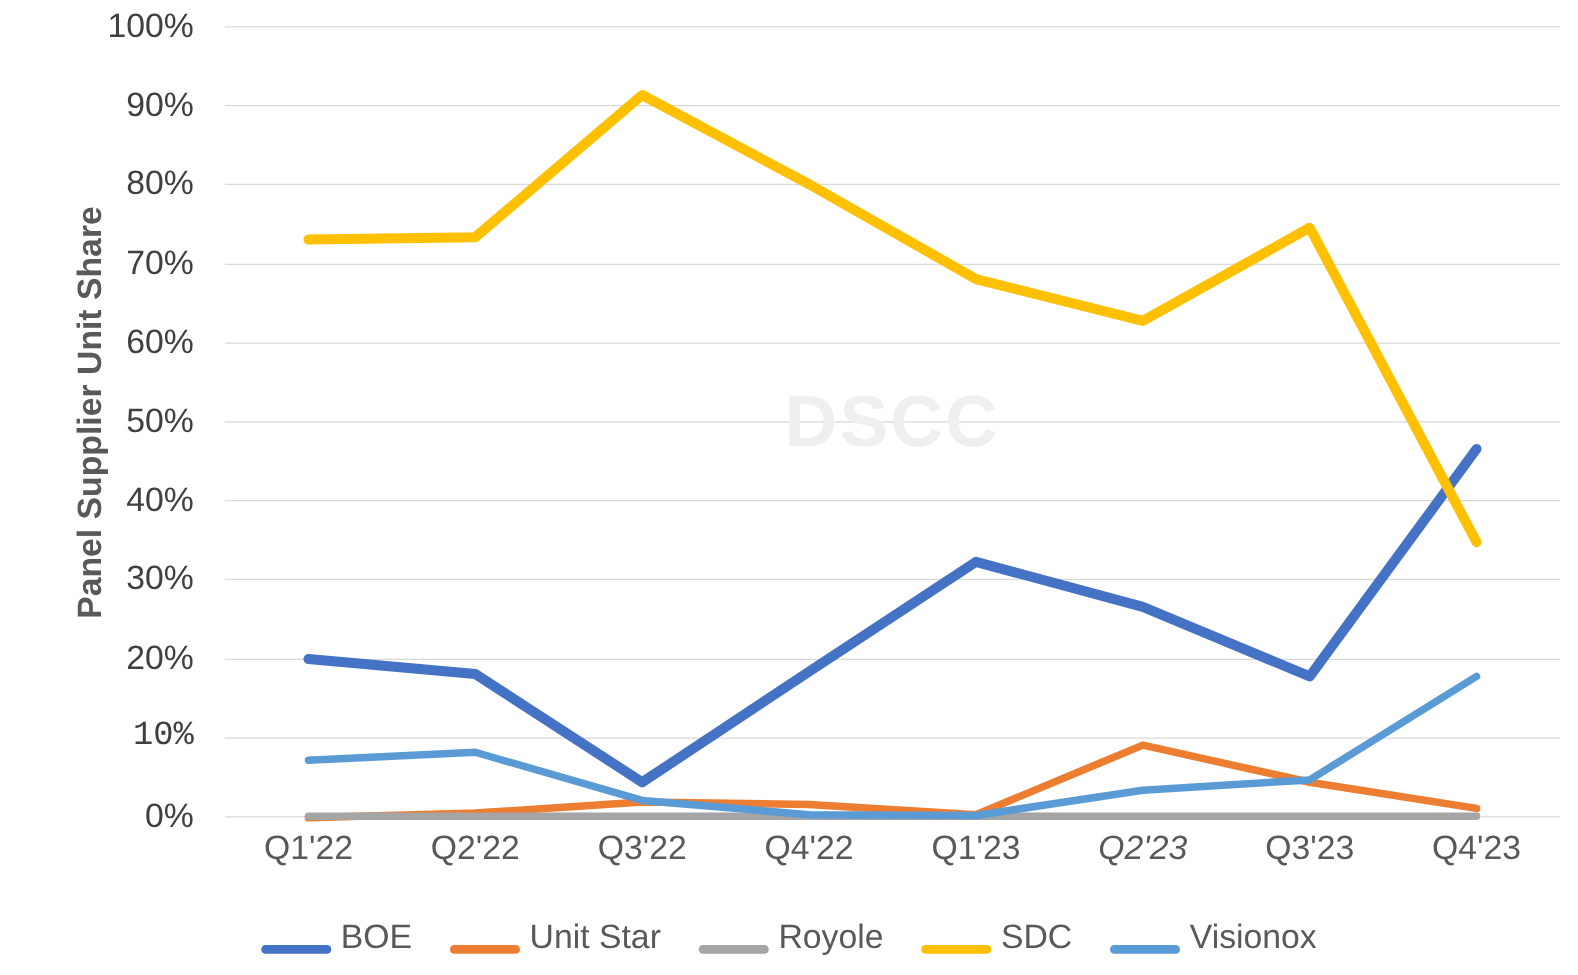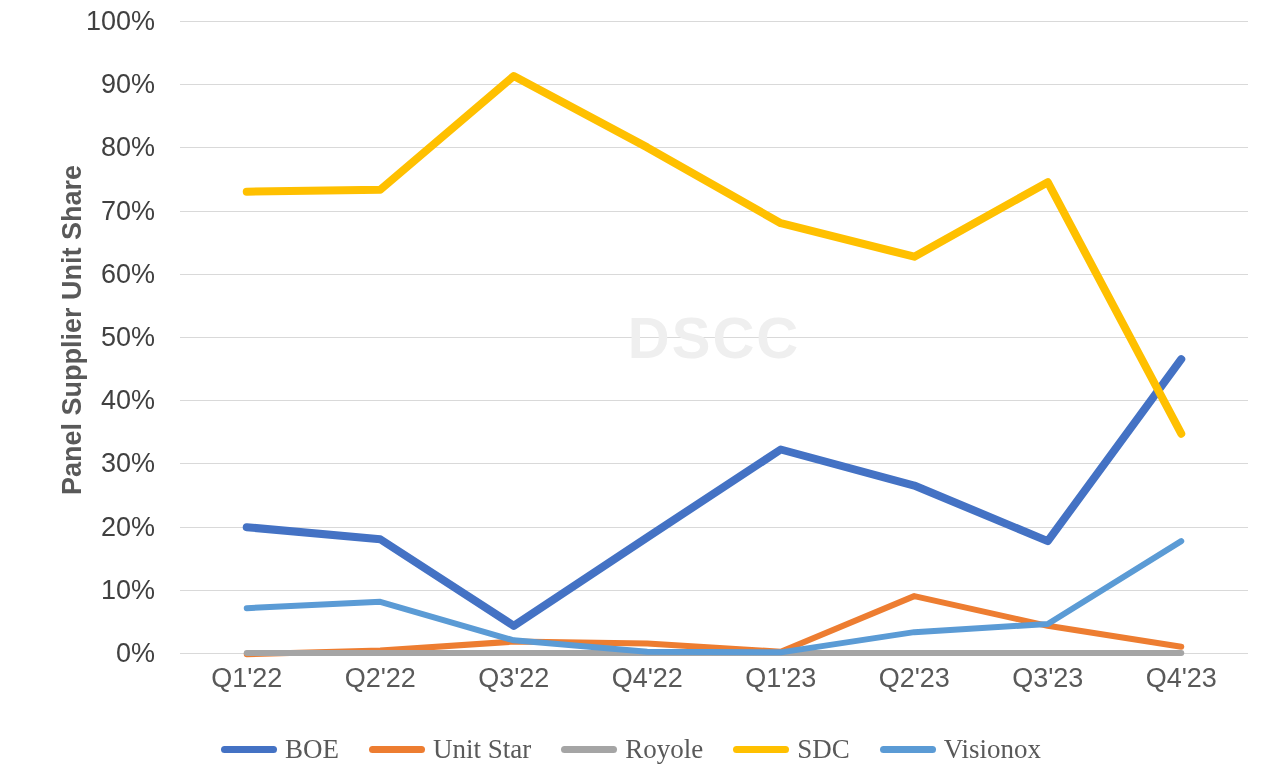--- a/index.html
+++ b/index.html
@@ -63,34 +63,34 @@
     font-size:27px;color:#595959;white-space:nowrap;
     line-height:1.2;
   }
 
   
   #legend{
     position:absolute;left:0;top:726px;width:1262px;height:46px;
     display:flex;align-items:center;justify-content:center;
     gap:30px;
   }
-  .legend-item{display:flex;align-items:center;gap:8px;font-family:Liberation Serif, serif;}
+  .legend-item{display:flex;align-items:flex-end;gap:8px;}
   .legend-swatch{width:56px;height:7px;border-radius:4px;display:block;}
   .legend-label{font-size:27px;color:#595959;white-space:nowrap;line-height:1;}
 </style>
 </head>
 <body>
 
 <div id="chart-root">
 
   <div class="y-axis-title">Panel Supplier Unit Share</div>
 
   <div id="y-ticks">
       <div class="y-tick" style="top: 653px;">0%</div>
-      <div class="y-tick" style="top: 589.8px;">10%</div>
+      <div class="y-tick" style="top: 589.8px; font-family: Liberation Mono, monospace;">10%</div>
       <div class="y-tick" style="top: 526.6px;">20%</div>
       <div class="y-tick" style="top: 463.4px;">30%</div>
       <div class="y-tick" style="top: 400.2px;">40%</div>
       <div class="y-tick" style="top: 337px;">50%</div>
       <div class="y-tick" style="top: 273.8px;">60%</div>
       <div class="y-tick" style="top: 210.6px;">70%</div>
       <div class="y-tick" style="top: 147.4px;">80%</div>
       <div class="y-tick" style="top: 84.2px;">90%</div>
       <div class="y-tick" style="top: 21px;">100%</div>
     </div>
@@ -116,21 +116,21 @@
         <polyline points="66.75,587.13 200.25,580.81 333.75,619.36 467.25,630.74 600.75,631.37 734.25,611.14 867.75,602.93 1001.25,520.14" fill="none" stroke="#5b9bd5" stroke-width="6" stroke-linecap="round" stroke-linejoin="round"></polyline>
       </svg>
   </div>
 
   <div id="x-ticks">
       <div class="x-tick" style="left: 66.75px;">Q1'22</div>
       <div class="x-tick" style="left: 200.25px;">Q2'22</div>
       <div class="x-tick" style="left: 333.75px;">Q3'22</div>
       <div class="x-tick" style="left: 467.25px;">Q4'22</div>
       <div class="x-tick" style="left: 600.75px;">Q1'23</div>
-      <div class="x-tick" style="left: 734.25px;">Q2'23</div>
+      <div class="x-tick" style="left: 734.25px; font-style: italic;">Q2'23</div>
       <div class="x-tick" style="left: 867.75px;">Q3'23</div>
       <div class="x-tick" style="left: 1001.25px;">Q4'23</div>
     </div>
 
   <div id="legend">
       <div class="legend-item">
         <span class="legend-swatch" style="background: rgb(68, 114, 196);"></span>
         <span class="legend-label">BOE</span>
       </div>
       <div class="legend-item">

